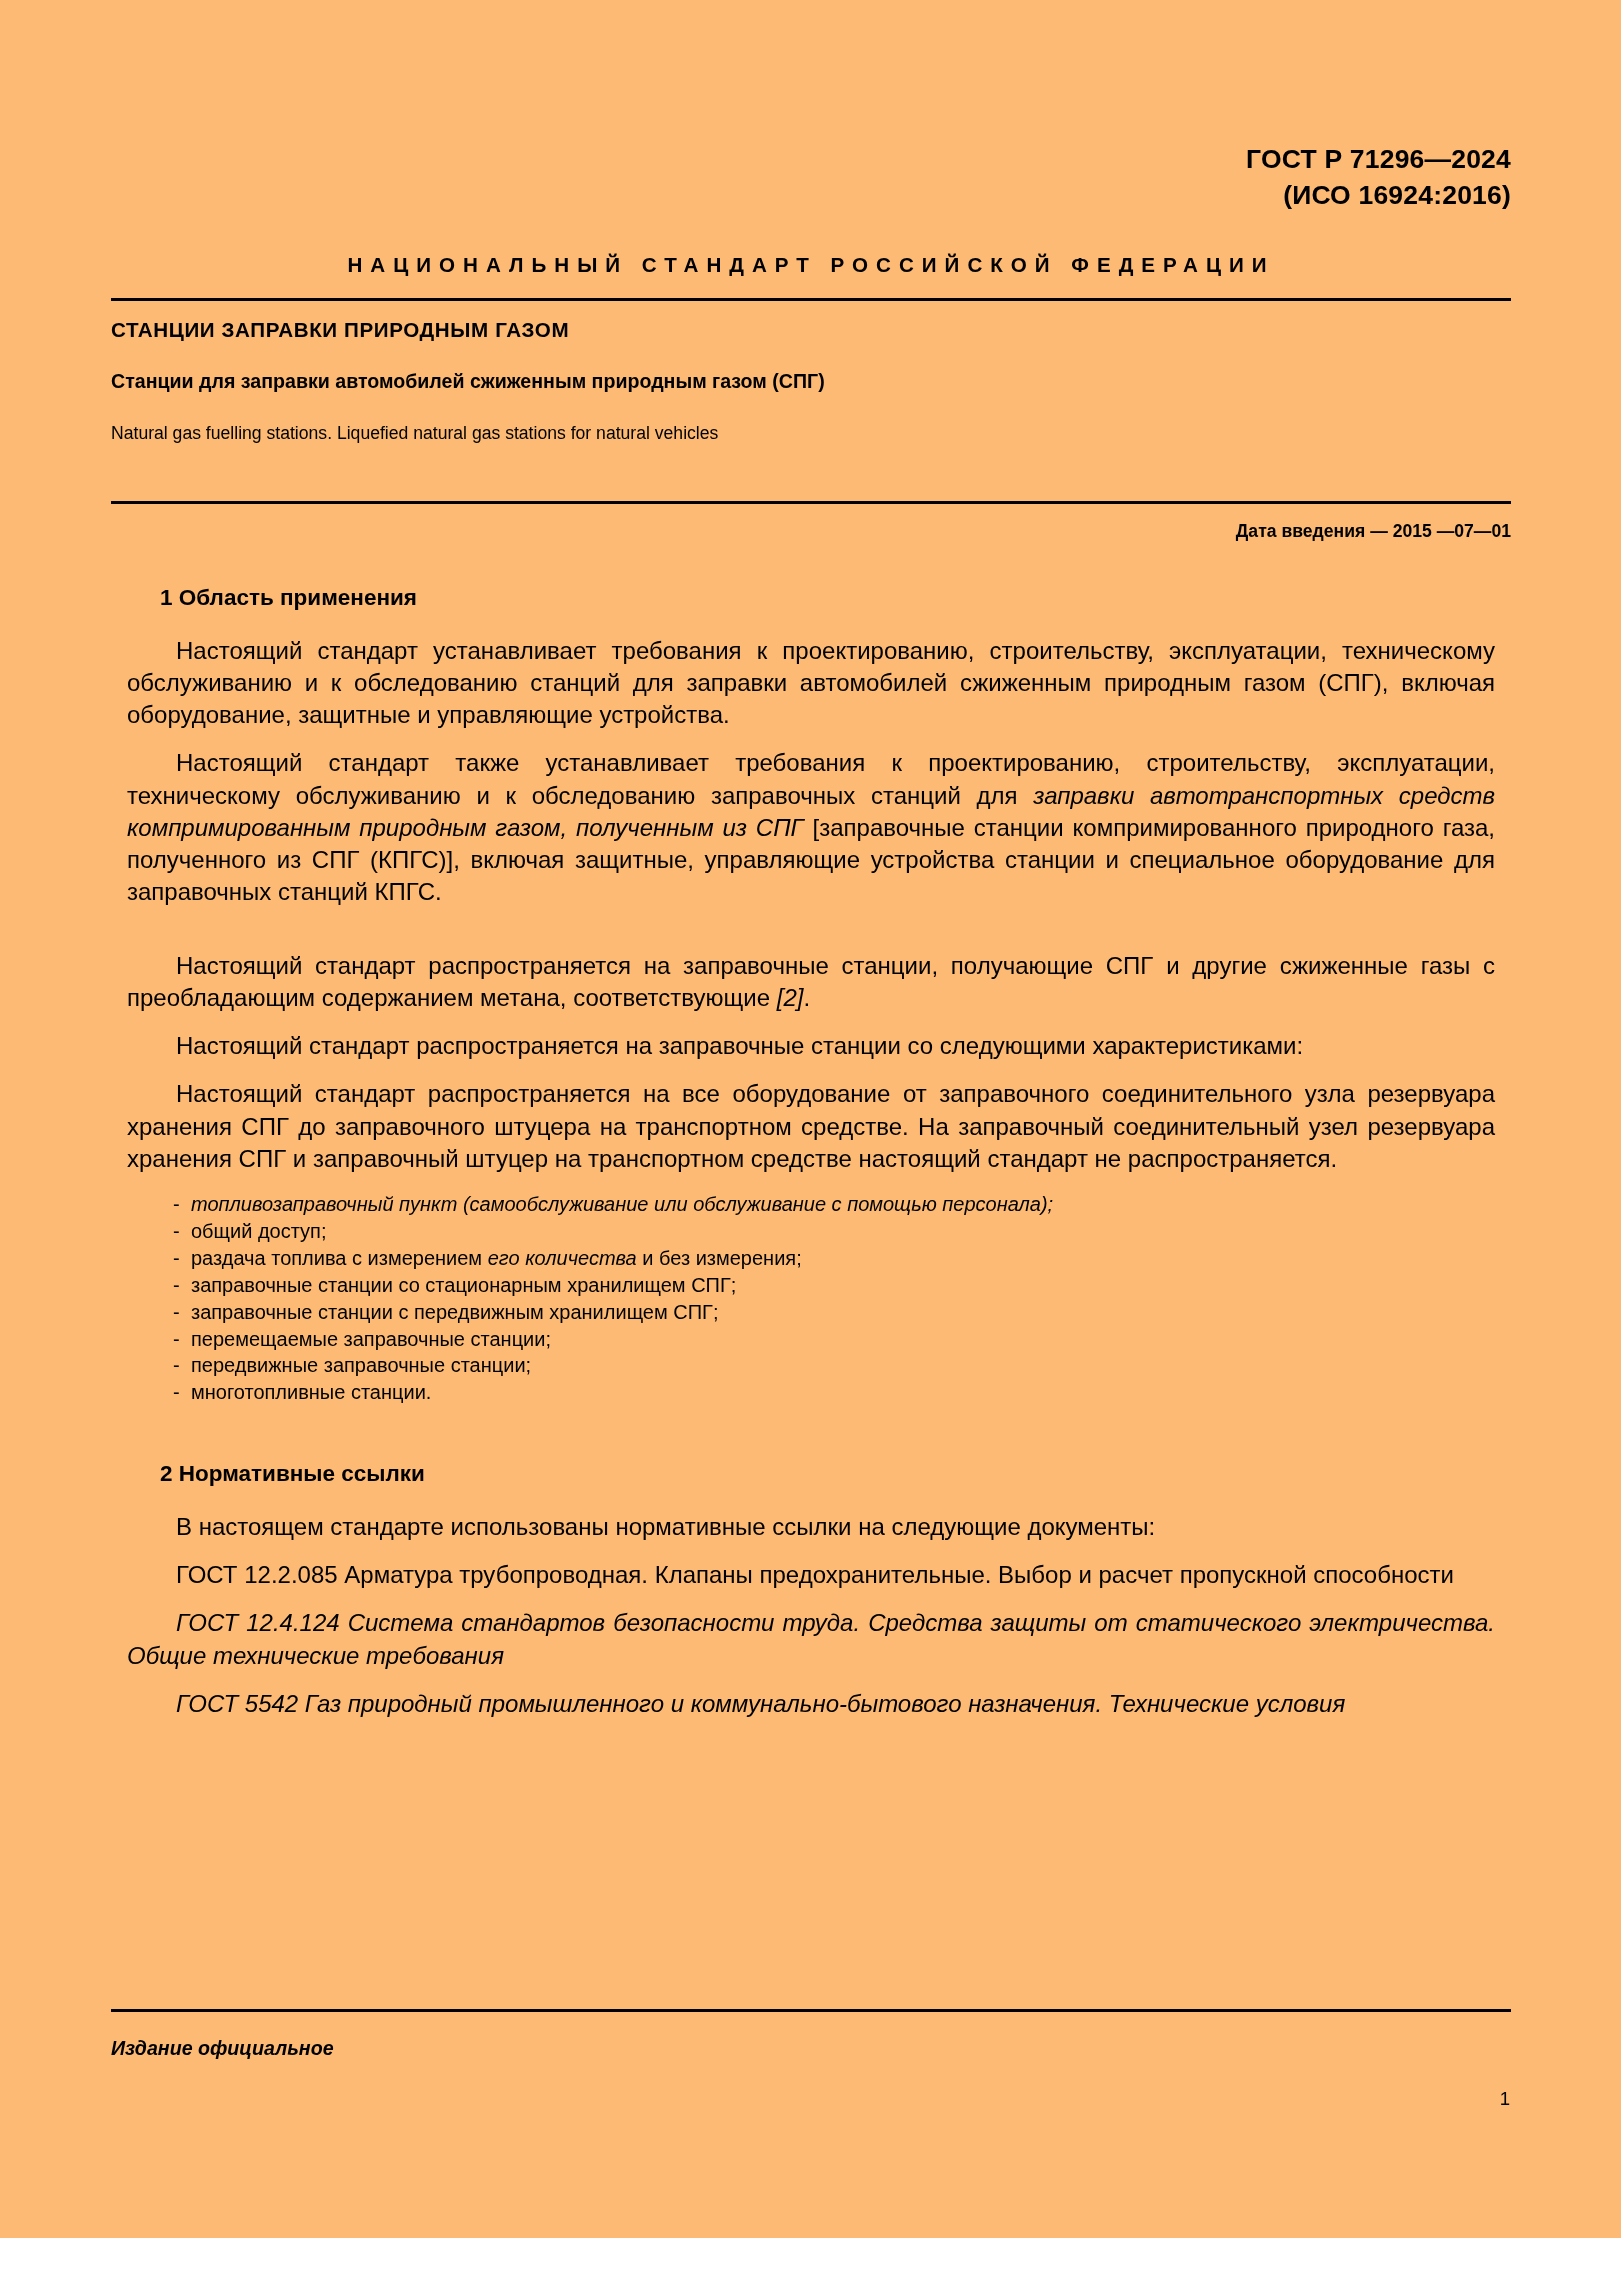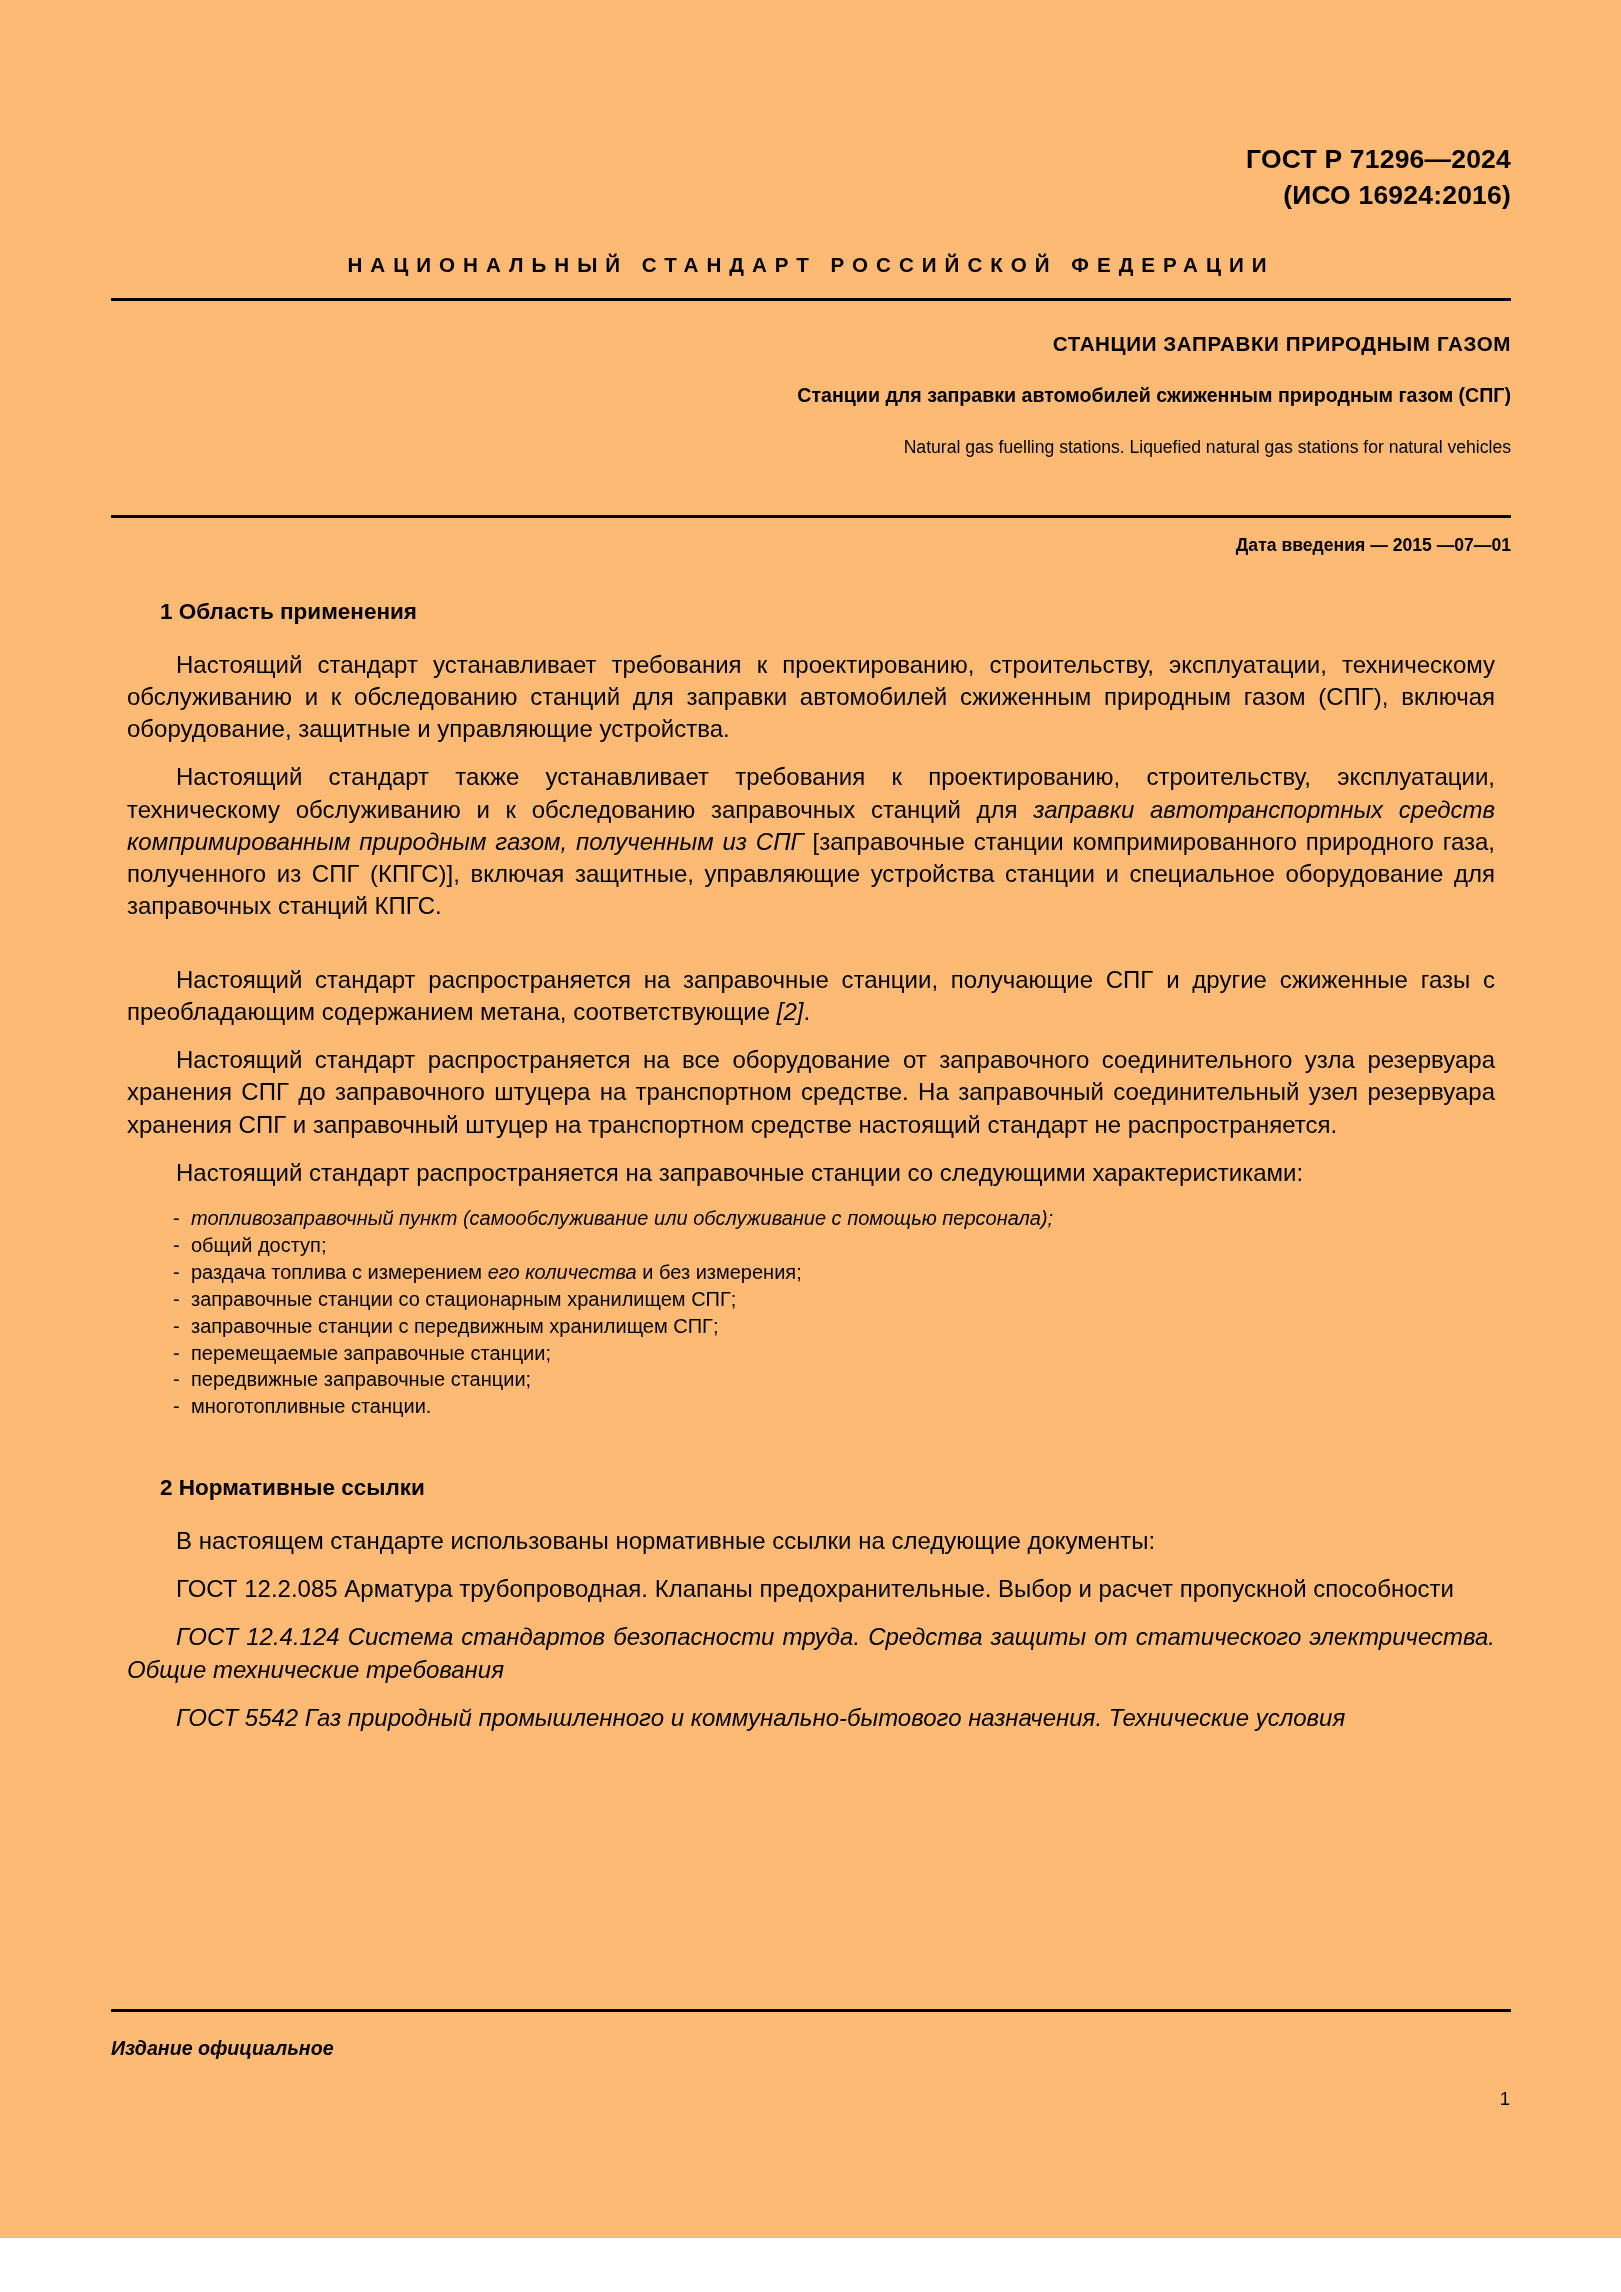--- a/index.html
+++ b/index.html
@@ -51,22 +51,22 @@
   .rule-thick {
     border-top: 3.9px solid #000;
     margin-top: 21.6px;
   }
   .rule-thick-2 {
     border-top: 3.9px solid #000;
     margin-top: 27.4px;
   }
 
   .title-block {
-    text-align: right;
-    padding-top: 31px;
+    text-align: left;
+    padding-top: 17px;
   }
   .title-main {
     font-size: 20.6px;
     font-weight: bold;
     letter-spacing: 0.6px;
   }
   .title-sub {
     font-size: 19.6px;
     font-weight: bold;
     margin-top: 28px;
@@ -187,23 +187,23 @@
 
     <p class="body first-after-heading">Настоящий стандарт устанавливает требования к проектированию, строительству, эксплуатации, техническому обслуживанию и к обследованию станций для заправки автомобилей сжиженным природным газом (СПГ), включая оборудование, защитные и управляющие устройства.</p>
 
     <p class="body"><span>Настоящий стандарт также устанавливает требования к проектированию, строительству, эксплуатации, техническому обслуживанию и к обследованию заправочных станций для </span><span class="italic">заправки автотранспортных средств компримированным природным газом, полученным из СПГ</span><span> [заправочные станции компримированного природного газа, полученного из СПГ (КПГС)], включая защитные, управляющие устройства станции и специальное оборудование для заправочных станций КПГС.</span></p>
 
 
     <div class="gap-sm"></div>
 
     <p class="body"><span>Настоящий стандарт распространяется на заправочные станции, получающие СПГ и другие сжиженные газы с преобладающим содержанием метана, соответствующие </span><span class="italic">[2]</span><span>.</span></p>
 
+    <p class="body">Настоящий стандарт распространяется на заправочные станции со следующими характеристиками:</p>
+
     <p class="body">Настоящий стандарт распространяется на все оборудование от заправочного соединительного узла резервуара хранения СПГ до заправочного штуцера на транспортном средстве. На заправочный соединительный узел резервуара хранения СПГ и заправочный штуцер на транспортном средстве настоящий стандарт не распространяется.</p>
-
-    <p class="body">Настоящий стандарт распространяется на заправочные станции со следующими характеристиками:</p>
 
     <ul class="dashlist">
       <li><span class="italic">топливозаправочный пункт (самообслуживание или обслуживание с помощью персонала);</span></li>
       <li><span>общий доступ;</span></li>
       <li><span>раздача топлива с измерением </span><span class="italic">его количества</span><span> и без измерения;</span></li>
       <li><span>заправочные станции со стационарным хранилищем СПГ;</span></li>
       <li><span>заправочные станции с передвижным хранилищем СПГ;</span></li>
       <li><span>перемещаемые заправочные станции;</span></li>
       <li><span>передвижные заправочные станции;</span></li>
       <li><span>многотопливные станции.</span></li>

